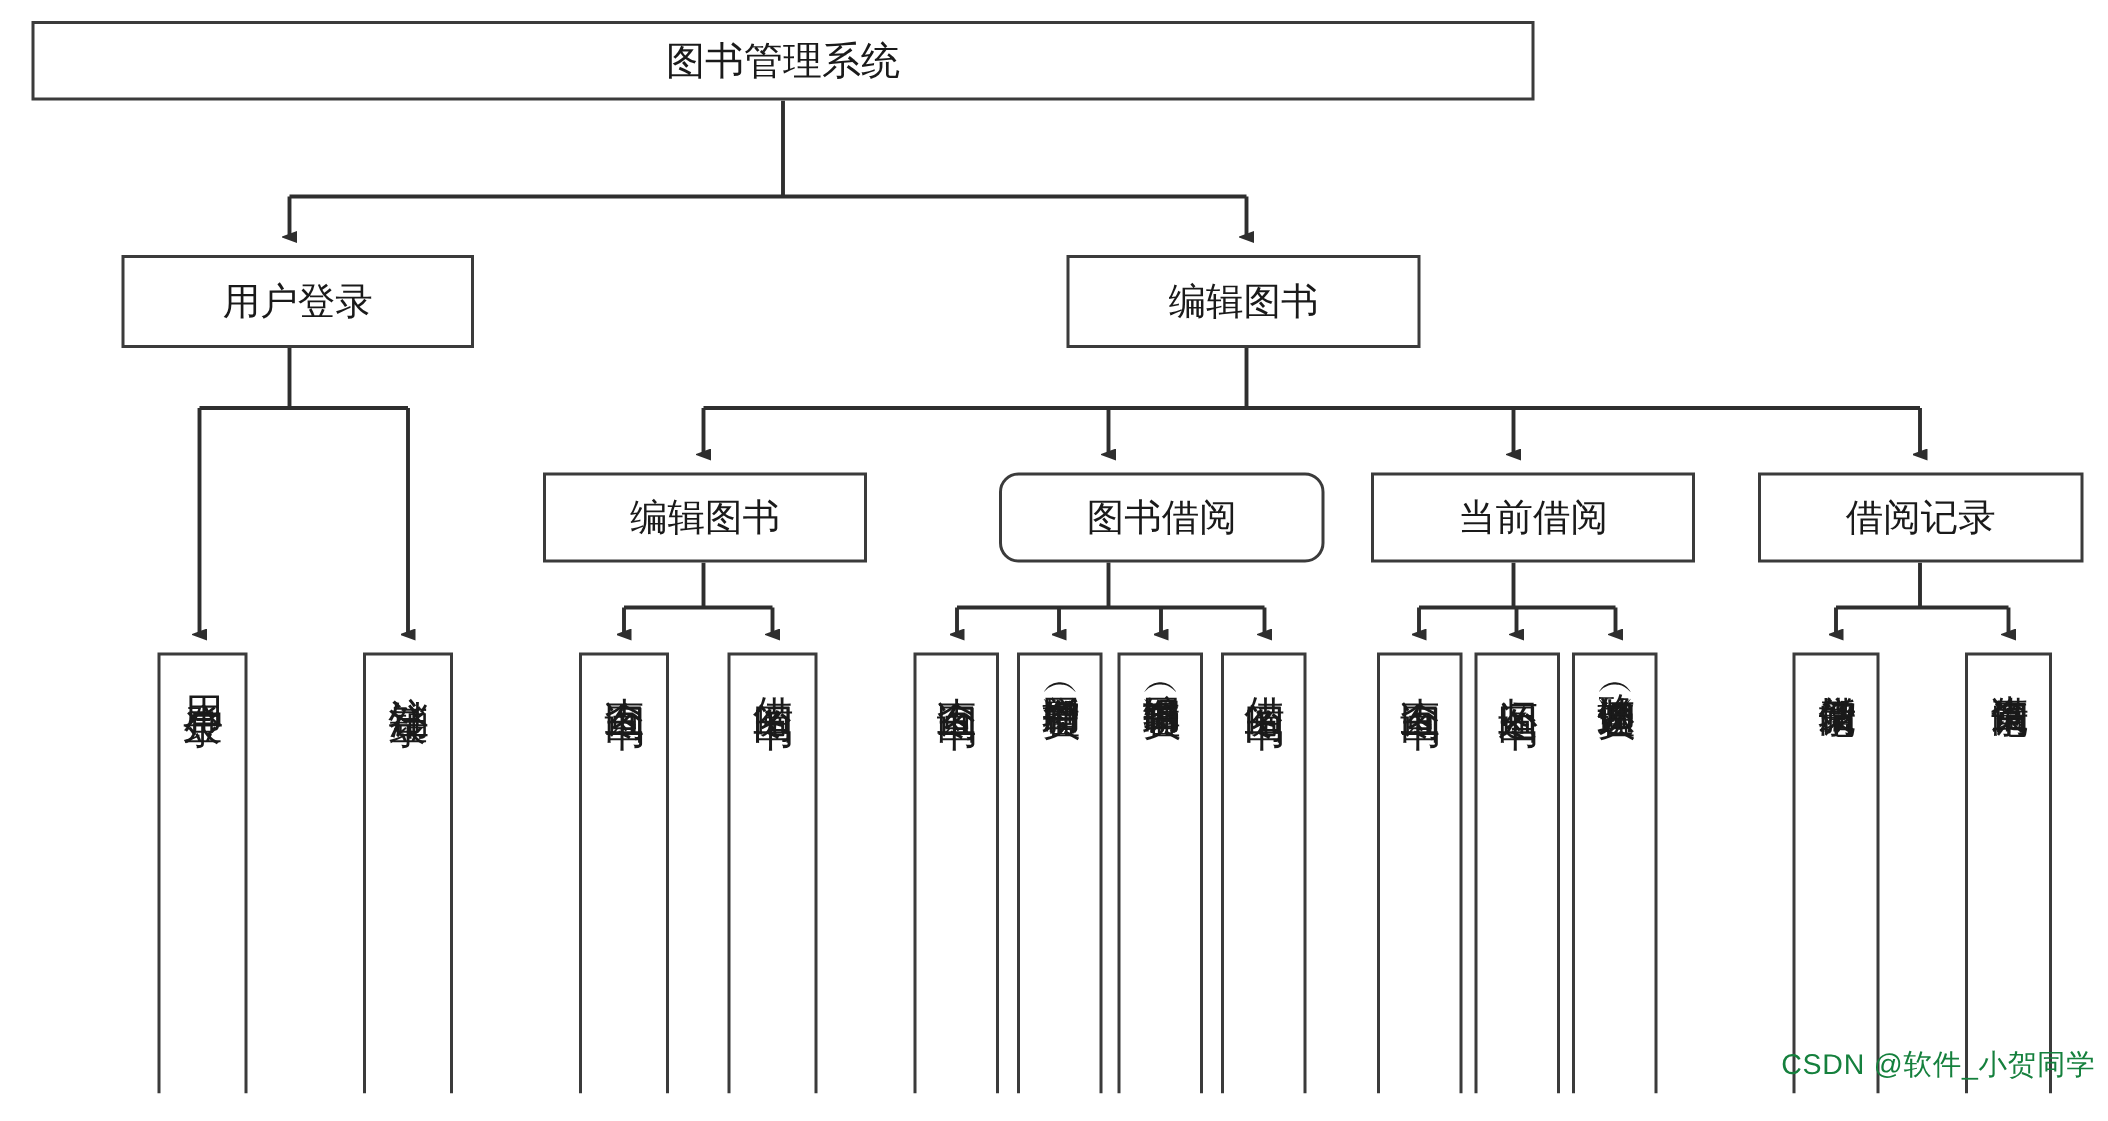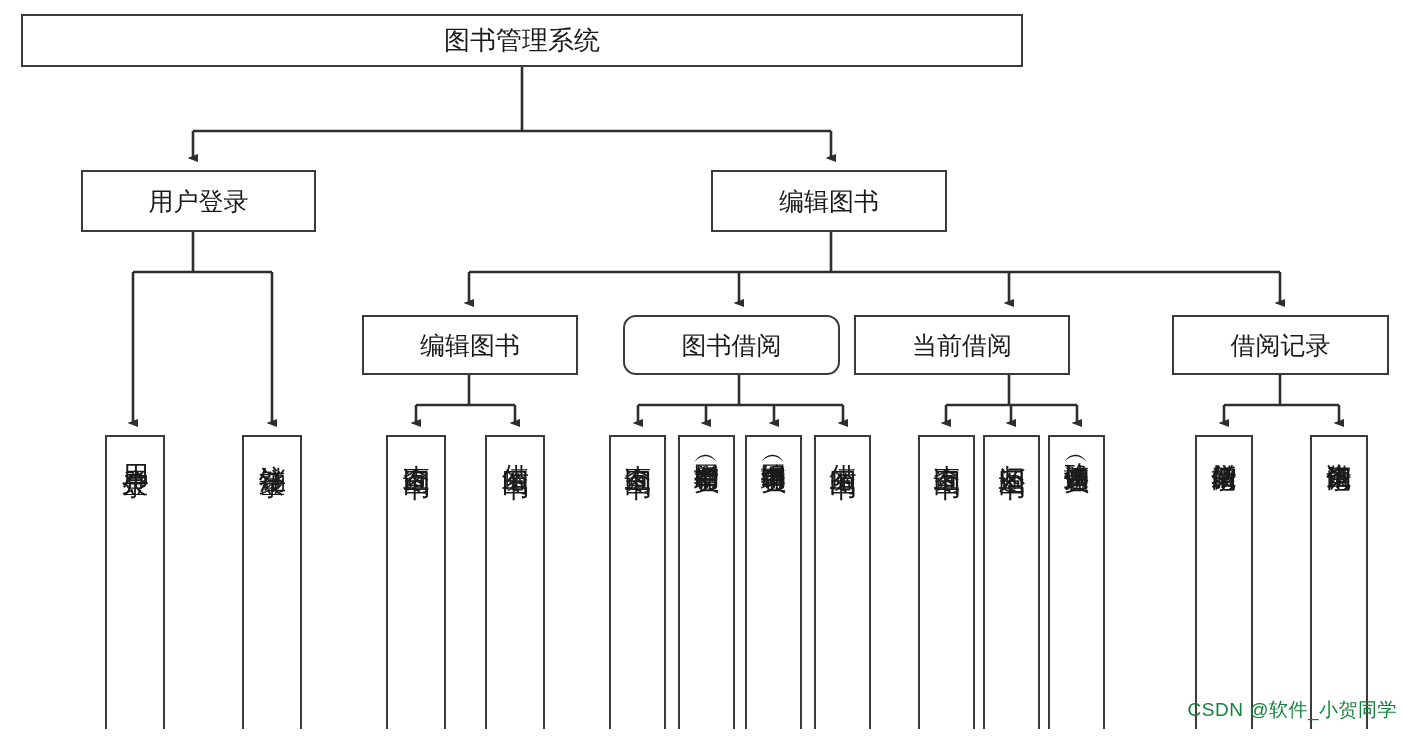--- a/index.html
+++ b/index.html
@@ -138,24 +138,24 @@
   <div id="generated-nodes">
       <div class="node horiz" style="left: 81px; top: 170px; width: 235px; height: 62px;">
         <span class="label">用户登录</span>
       </div>
       <div class="node horiz" style="left: 711px; top: 170px; width: 236px; height: 62px;">
         <span class="label">编辑图书</span>
       </div>
       <div class="node horiz" style="left: 362px; top: 315px; width: 216px; height: 60px;">
         <span class="label">编辑图书</span>
       </div>
-      <div class="node horiz" style="left: 623px; top: 315px; width: 217px; height: 60px; border-radius: 13px;">
+      <div class="node horiz" style="left: 666px; top: 315px; width: 217px; height: 60px; border-radius: 13px;">
         <span class="label">图书借阅</span>
       </div>
-      <div class="node horiz" style="left: 854px; top: 315px; width: 216px; height: 60px;">
+      <div class="node horiz" style="left: 914px; top: 315px; width: 216px; height: 60px;">
         <span class="label">当前借阅</span>
       </div>
       <div class="node horiz" style="left: 1172px; top: 315px; width: 217px; height: 60px;">
         <span class="label">借阅记录</span>
       </div>
       <div class="node vert" style="left: 105px; top: 435px; width: 60px; height: 298px;">
         <span class="label">用户登录</span>
       </div>
       <div class="node vert" style="left: 242px; top: 435px; width: 60px; height: 298px;">
         <span class="label">注销登录</span>

